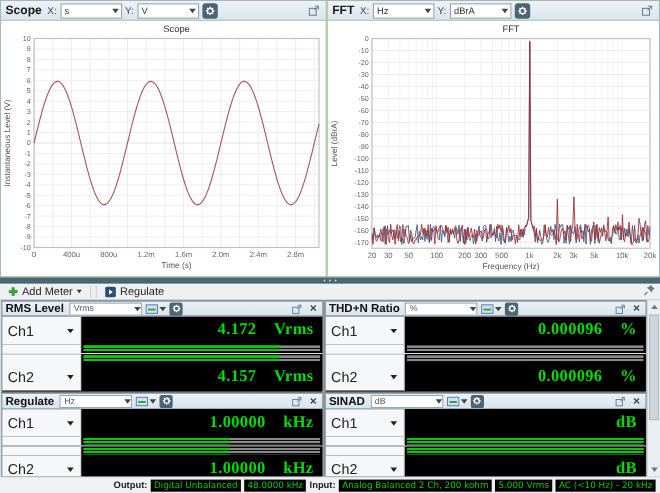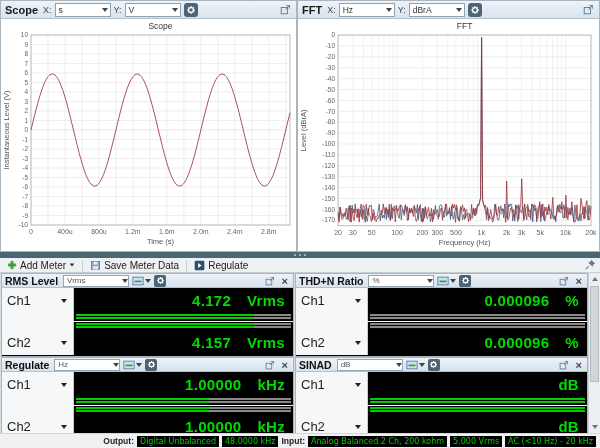--- a/index.html
+++ b/index.html
@@ -53,21 +53,21 @@
   .close-x { font-size:11px; color:#445; line-height:10px; padding:0 2px; font-weight:bold; }
   .meter-body { flex:1; display:grid; grid-template-columns:72px 1fr;
     grid-template-rows:25px 8px 1px 8px 25px; }
   .ch-label { background:#f6f7f8; border-right:1px solid #c9ced3; display:flex; align-items:center;
     justify-content:space-between; padding:0 6px 0 5px; font-size:13px; color:#222; }
   .ch-label .caret { border-top-color:#222; }
   .ch-fill { background:#f6f7f8; border-right:1px solid #c9ced3; }
   .ch-sep { background:#f6f7f8; grid-column:1 / span 2; }
   .ch-display { background:#000; display:flex; align-items:center; justify-content:flex-end;
     gap:16px; padding-right:8px; }
-  .ch-display .val, .ch-display .unit { font-family:Liberation Sans, sans-serif; font-size:15px;
+  .ch-display .val, .ch-display .unit { font-family:Liberation Serif, serif; font-size:15px;
     font-weight:600; color:#00dc00; letter-spacing:.3px; }
   .bar-cell { background:#000; padding:1px 2px; }
   .bar-track { position:relative; height:6px; width:100%;
     background:repeating-linear-gradient(to bottom,#8a8a8a 0 2px,#0a0a0a 2px 3px); }
   .bar-fill { position:absolute; left:0; top:0; height:100%;
     background:repeating-linear-gradient(to bottom,#00ce00 0 2px,#000 2px 3px); }
 
   
   .vscroll { position:absolute; right:0; top:0; width:12px; height:100%; background:#eceff1;
     border-left:1px solid #cdd2d6; }
@@ -317,28 +317,20 @@
 
 <div class="meter-toolbar">
   <span class="tb-btn">
     <svg width="10" height="10" viewBox="0 0 16 16">
         <path d="M6 2h4v4h4v4h-4v4H6v-4H2V6h4z" fill="#3aa53a" stroke="#2c7d2c" stroke-width=".5"></path>
       </svg>
     <span>Add Meter</span>
     <i class="caret tb-caret"></i>
   </span>
   <span class="tb-sep"></span>
-  <span class="tb-btn">
-    <svg width="11" height="11" viewBox="0 0 16 16">
-        <rect x="2" y="2" width="12" height="12" fill="#8fa6c8" stroke="#54688a"></rect>
-        <rect x="5" y="2.5" width="6" height="4" fill="#e8eef5"></rect>
-        <rect x="4" y="9" width="8" height="5" fill="#dfe7f0"></rect>
-      </svg>
-    <span>Save Meter Data</span>
-  </span>
   <span class="tb-sep"></span>
   <span class="tb-btn">
     <svg width="11" height="11" viewBox="0 0 16 16">
         <rect x="1" y="1" width="14" height="14" rx="2" fill="#2b4d6e"></rect>
         <path d="M6 4.5l5 3.5-5 3.5z" fill="#fff"></path>
       </svg>
     <span>Regulate</span>
   </span>
   <span class="spacer"></span>
   <span class="pin-wrap">

